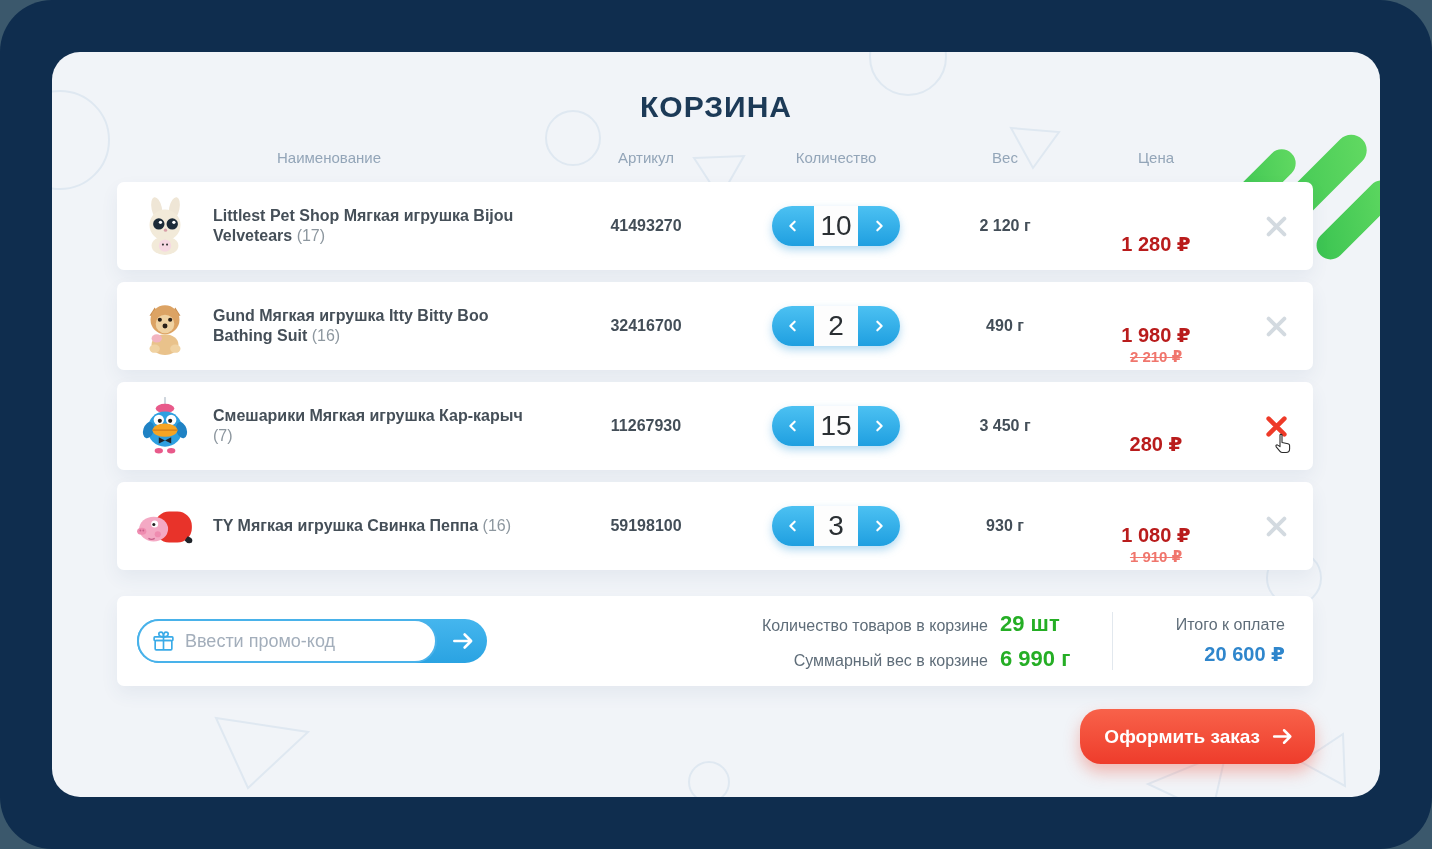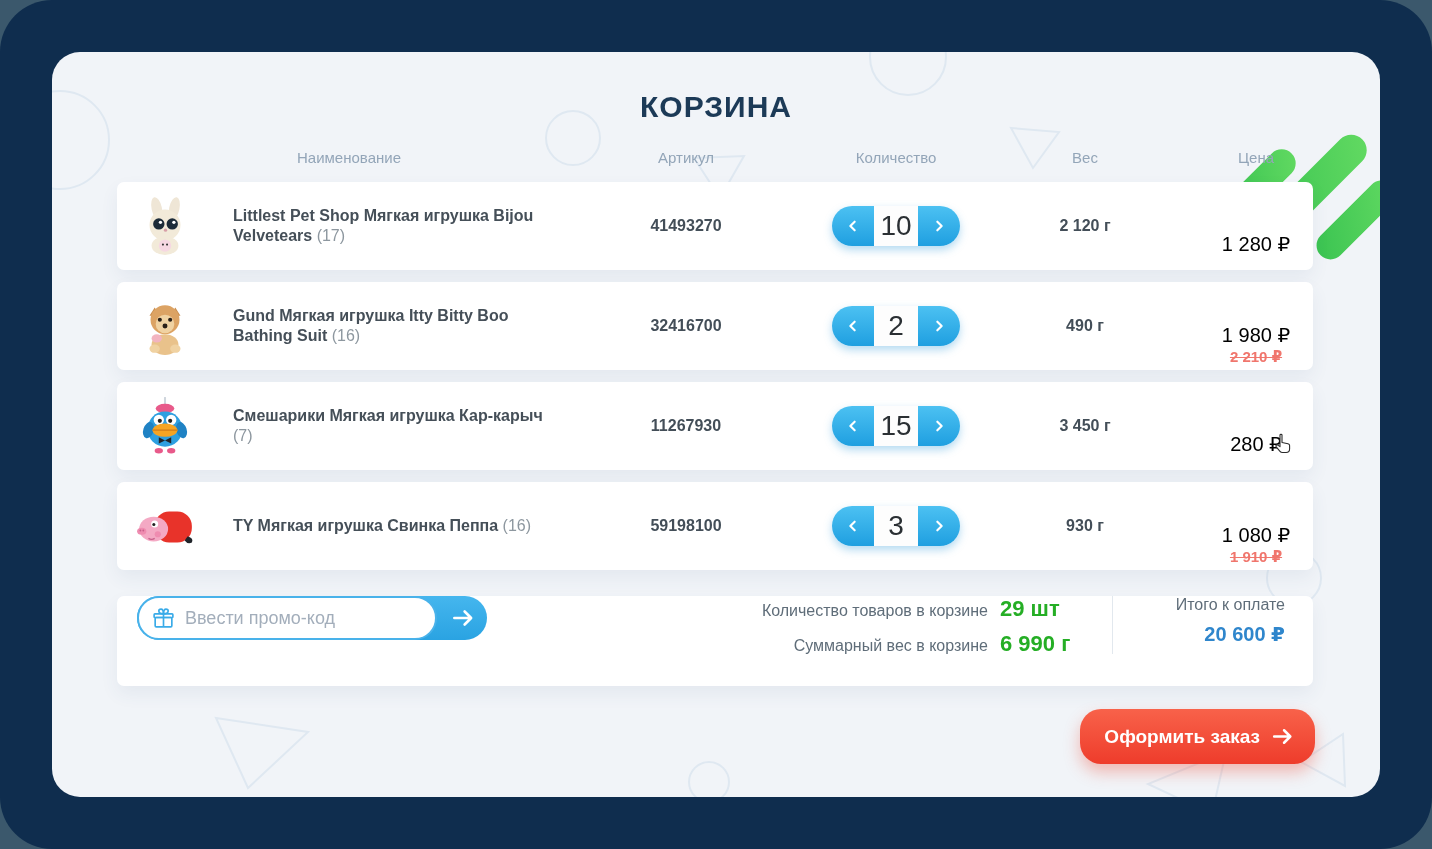--- a/index.html
+++ b/index.html
@@ -27,21 +27,20 @@
     background:linear-gradient(35deg,#39c351,#63da62); }
   
   .title {
     position:absolute; top:38px; left:0; width:100%; text-align:center;
     font-size:30px; font-weight:800; color:#1c3a57; letter-spacing:1px;
   }
   .grid-row {
     display:grid;
     grid-template-columns:96px 344px 178px 202px 136px 166px 74px;
     align-items:center;
-    gap:20px;
   }
   .thead {
     position:absolute; left:65px; top:97px; width:1196px;
     font-size:15px; color:#93a5b8;
   }
   .thead .h { text-align:center; }
   .thead .h-name { transform:translateX(-56px); }
   
   .card {
     position:absolute; left:65px; width:1196px; background:#fff;
@@ -63,28 +62,28 @@
   }
   .step-btn {
     width:42px; border:none; background:transparent; cursor:pointer;
     display:flex; align-items:center; justify-content:center; padding:0;
   }
   .qty-box {
     width:44px; height:40px; background:#fdfdfd; display:flex; align-items:center;
     justify-content:center; font-size:28px; font-weight:500; color:#2a2f33;
   }
   .cell-price { display:flex; flex-direction:column; align-items:center; justify-content:center; }
-  .price-cur { font-size:20px; font-weight:400; color:#000000;margin-top:36px; }
+  .price-cur { font-size:20px; font-weight:700; color:#b91c1c;margin-top:36px; }
   .price-old { font-size:15px; font-weight:700; color:#f0766d; text-decoration:line-through; margin-top:1px; }
   .price-old:empty { display:none; }
   .cell-del { display:flex; justify-content:center; }
   .x-btn { border:none; background:none; cursor:pointer; padding:4px; display:flex; }
   
   .summary {
-    height:90px; display:flex; align-items:flex-start;
+    height:90px; display:flex; align-items:center;
     padding-left:20px; padding-right:28px;
   }
   .promo { position:relative; width:350px; height:44px; }
   .promo-bg {
     position:absolute; inset:0; border-radius:22px;
     background:linear-gradient(180deg,#45b6ee,#2aa3e2); border:none; cursor:pointer;
   }
   .promo-field {
     position:absolute; left:0; top:0; width:300px; height:44px; background:#fff;
     border:2px solid #49b2ea; border-radius:22px; display:flex; align-items:center;

